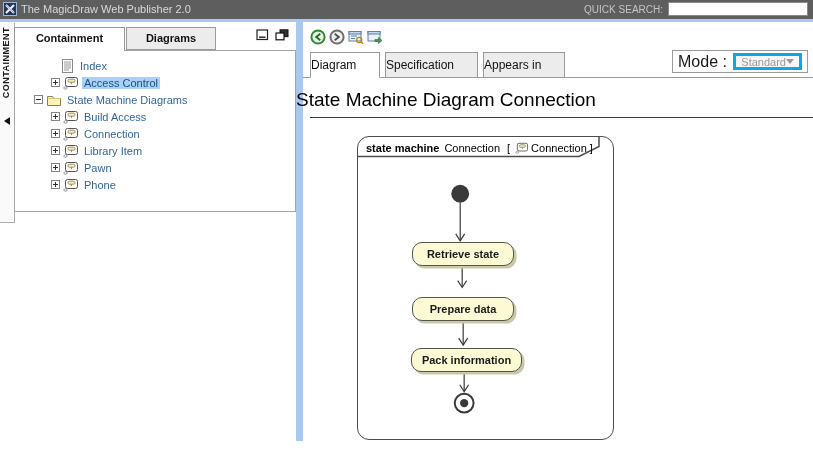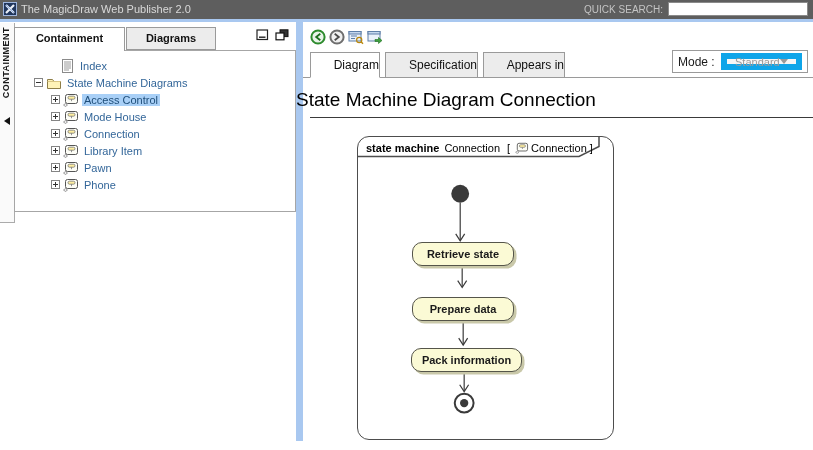--- a/index.html
+++ b/index.html
@@ -44,30 +44,30 @@
   .tlabel { white-space:nowrap; cursor:pointer; padding:0 2px; }
   .tlabel.sel { background:#A9D0F7; color:#1F4E79; }
 
   
   .vdivider { position:absolute; left:296px; top:22px; width:7px; height:419px; background:#A9C8F0; }
   .toolbar { position:absolute; left:310px; top:29px; display:flex; gap:3px; }
   .toolbar svg { width:16px; height:16px; cursor:pointer; }
 
   .mtab-row { position:absolute; left:303px; right:0; top:52px; height:26px;
               border-bottom:1px solid #9A9A9A; }
-  .mtab { position:absolute; top:0; height:26px; line-height:24px; text-align:right;
+  .mtab { position:absolute; top:0; height:26px; line-height:24px; text-align:left;
           font-size:12px; color:#111; border:1px solid #9A9A9A; background:#ECECEC; cursor:default; }
   .mtab.active { background:#fff; border-bottom:1px solid #fff; z-index:2; }
 
   .mode-box { position:absolute; right:5px; top:50px; width:136px; height:23px;
               border:1px solid #9A9A9A; display:flex; align-items:center; padding:0 5px; gap:6px; }
-  .mode-label { font-size:12px; color:#1a1a1a; }
-  .mode-select { flex:1; height:17px; border:6px solid #0ea5e9; background:#F6F6F6;
+  .mode-label { font-size:16px; color:#1a1a1a; }
+  .mode-select { flex:1; height:17px; border:3px solid #0ea5e9; background:#F6F6F6;
                  color:#9A9A9A; font-size:11px; display:flex; align-items:center;
-                 justify-content:center; padding:0 5px; cursor:default; }
+                 justify-content:flex-end; padding:0 5px; cursor:default; }
   .mode-caret { width:0; height:0; border-left:4px solid transparent; border-right:4px solid transparent;
                 border-top:5px solid #9A9A9A; }
 
   .page-title { position:absolute; left:296px; top:89px; font-size:19px; color:#000; }
   .title-rule { position:absolute; left:310px; right:0; top:117px; border-top:1px solid #3A3A3A; }
 
   
   .sm-frame { position:absolute; left:357px; top:136px; width:257px; height:304px;
               border:1.5px solid #4D4D4D; border-radius:12px; background:#fff; }
   .frame-head-svg { position:absolute; left:0; top:0; }
@@ -187,46 +187,46 @@
       </svg>
   </div>
 
   <div class="tree-panel">
     <div class="trow" style="margin-left:41px">
       <svg class="ticon">
           <use href="#i-index"></use>
         </svg>
       <span class="tlabel">Index</span>
     </div>
+    <div class="trow" style="margin-left:36px">
+      <svg class="exp">
+          <use href="#i-plus"></use>
+        </svg>
+      <svg class="ticon">
+          <use href="#i-smd"></use>
+        </svg>
+      <span class="tlabel sel">Access Control</span>
+    </div>
     <div class="trow" style="margin-left:19px">
       <svg class="exp">
           <use href="#i-minus"></use>
         </svg>
       <svg class="ticon">
           <use href="#i-folder"></use>
         </svg>
       <span class="tlabel">State Machine Diagrams</span>
     </div>
     <div class="trow" style="margin-left:36px">
       <svg class="exp">
           <use href="#i-plus"></use>
         </svg>
       <svg class="ticon">
           <use href="#i-smd"></use>
         </svg>
-      <span class="tlabel sel">Access Control</span>
-    </div>
-    <div class="trow" style="margin-left:36px">
-      <svg class="exp">
-          <use href="#i-plus"></use>
-        </svg>
-      <svg class="ticon">
-          <use href="#i-smd"></use>
-        </svg>
-      <span class="tlabel">Mode House</span>
+      <span class="tlabel">Build Access</span>
     </div>
     <div class="trow" style="margin-left:36px">
       <svg class="exp">
           <use href="#i-plus"></use>
         </svg>
       <svg class="ticon">
           <use href="#i-smd"></use>
         </svg>
       <span class="tlabel">Connection</span>
     </div>

